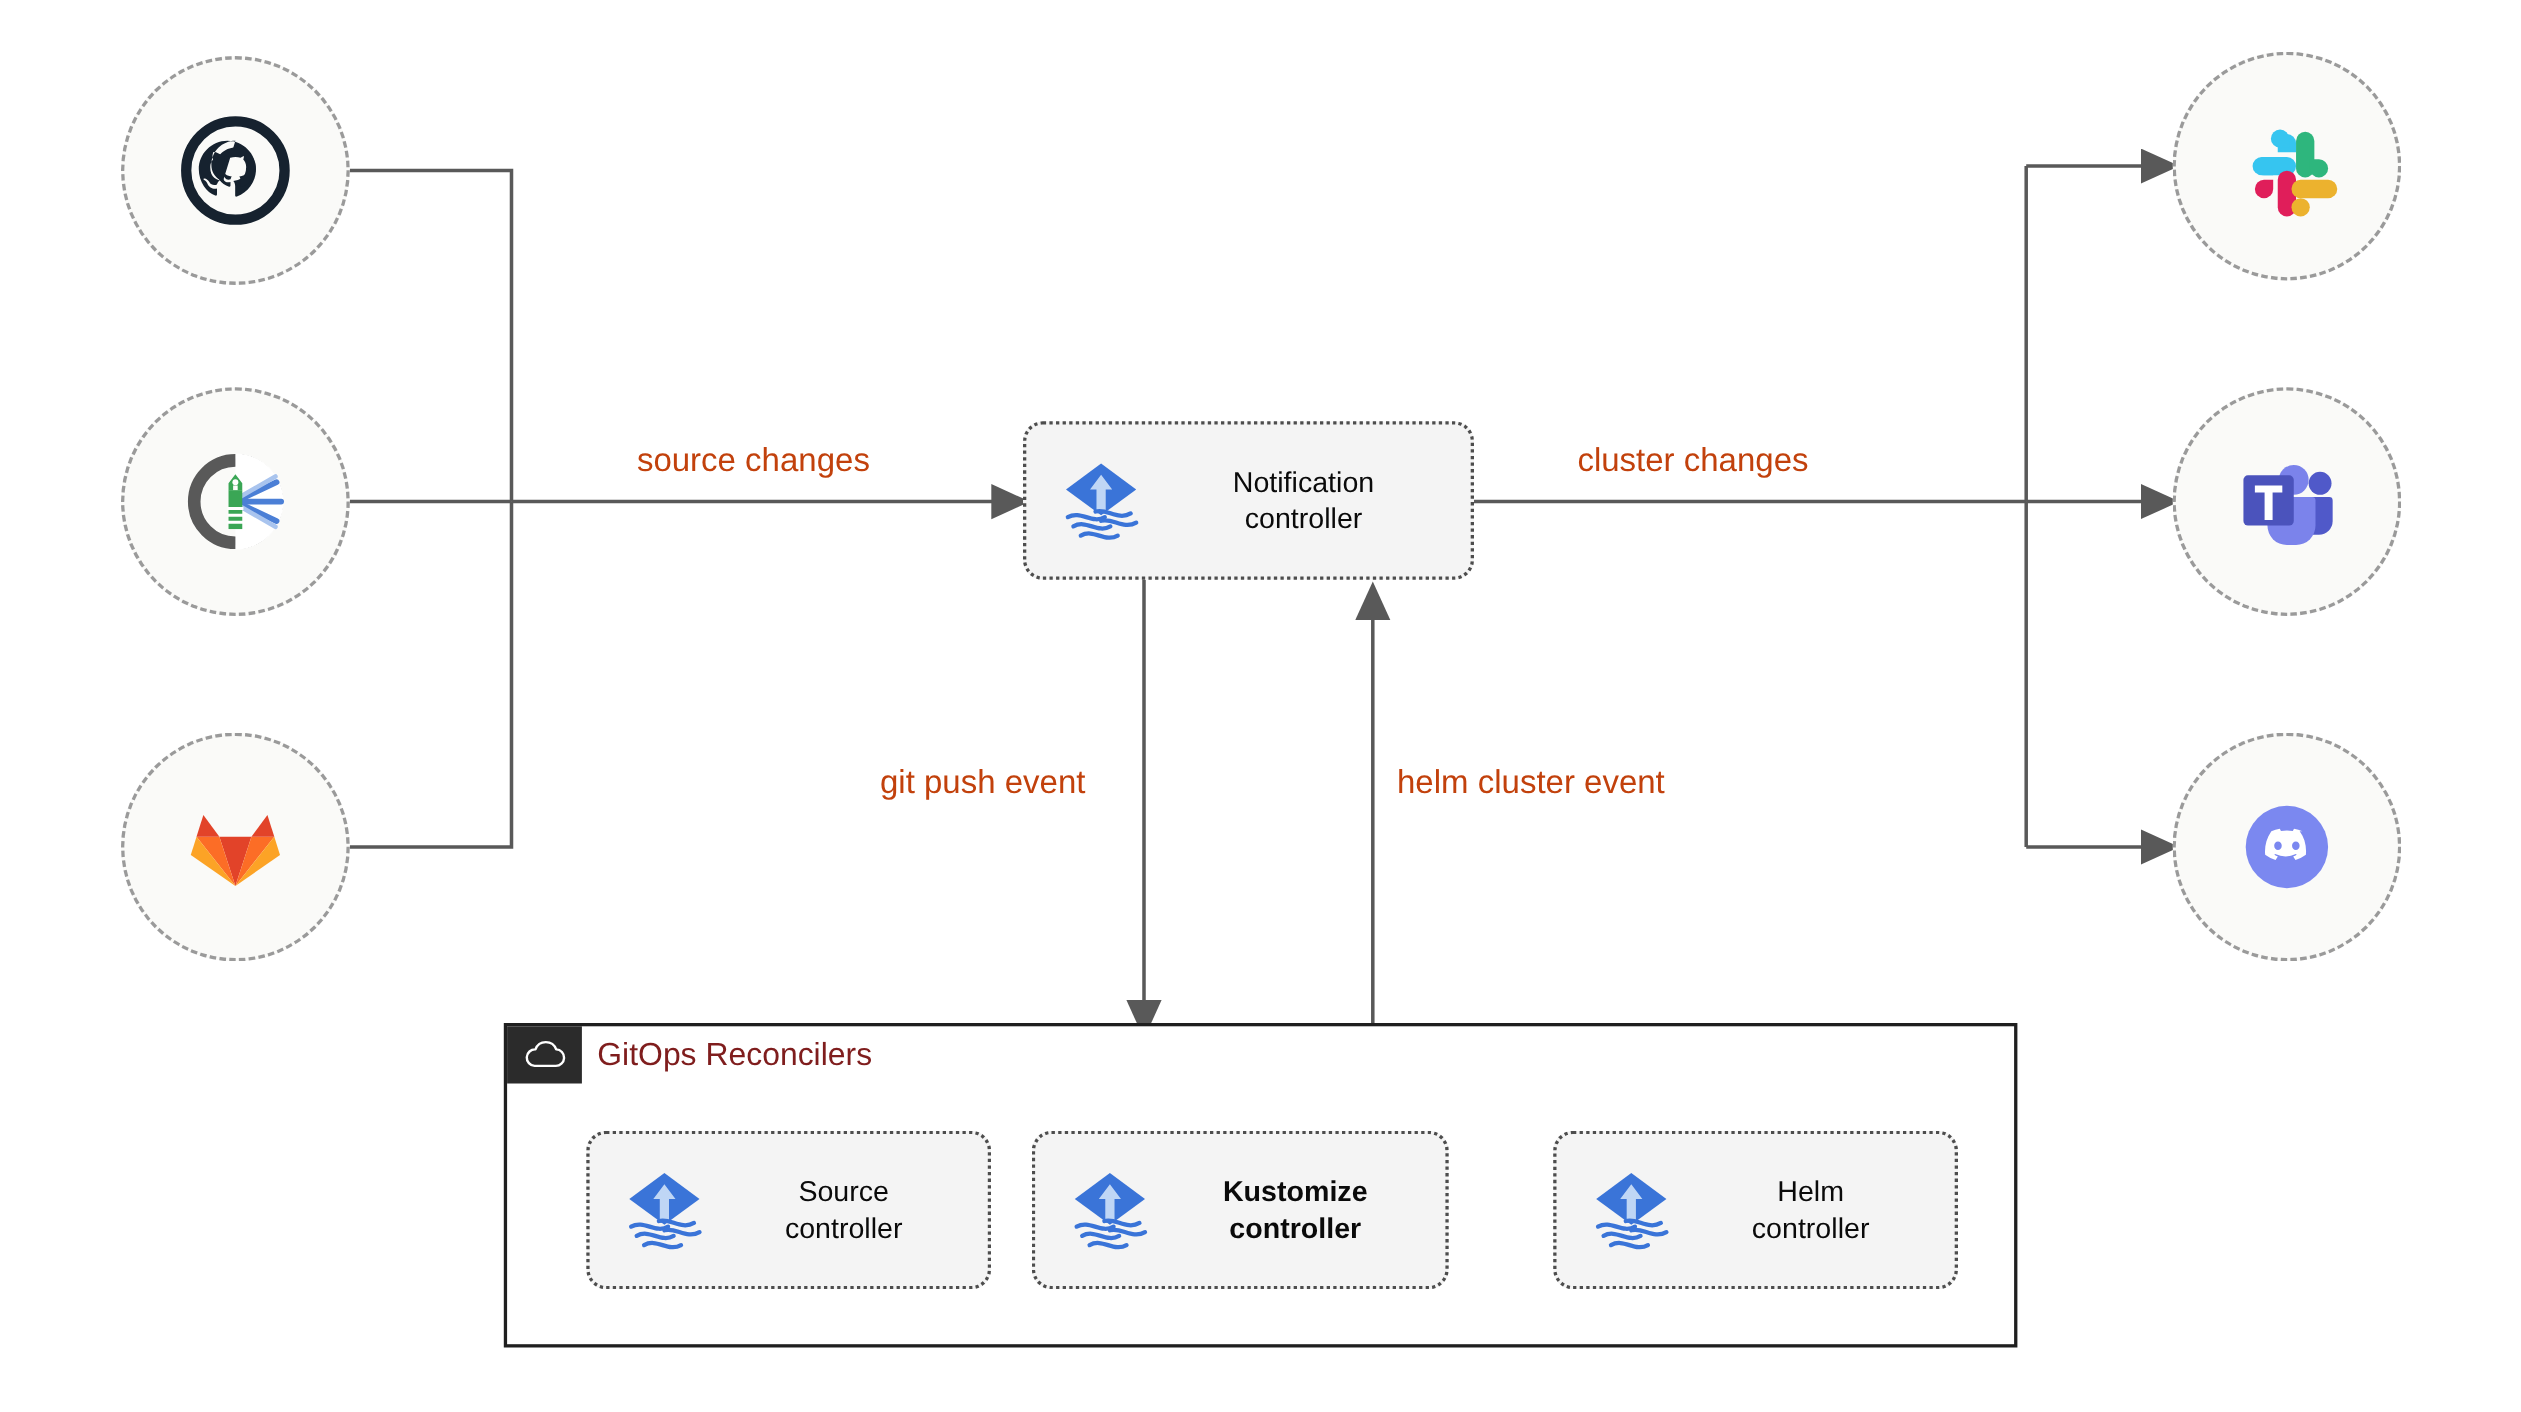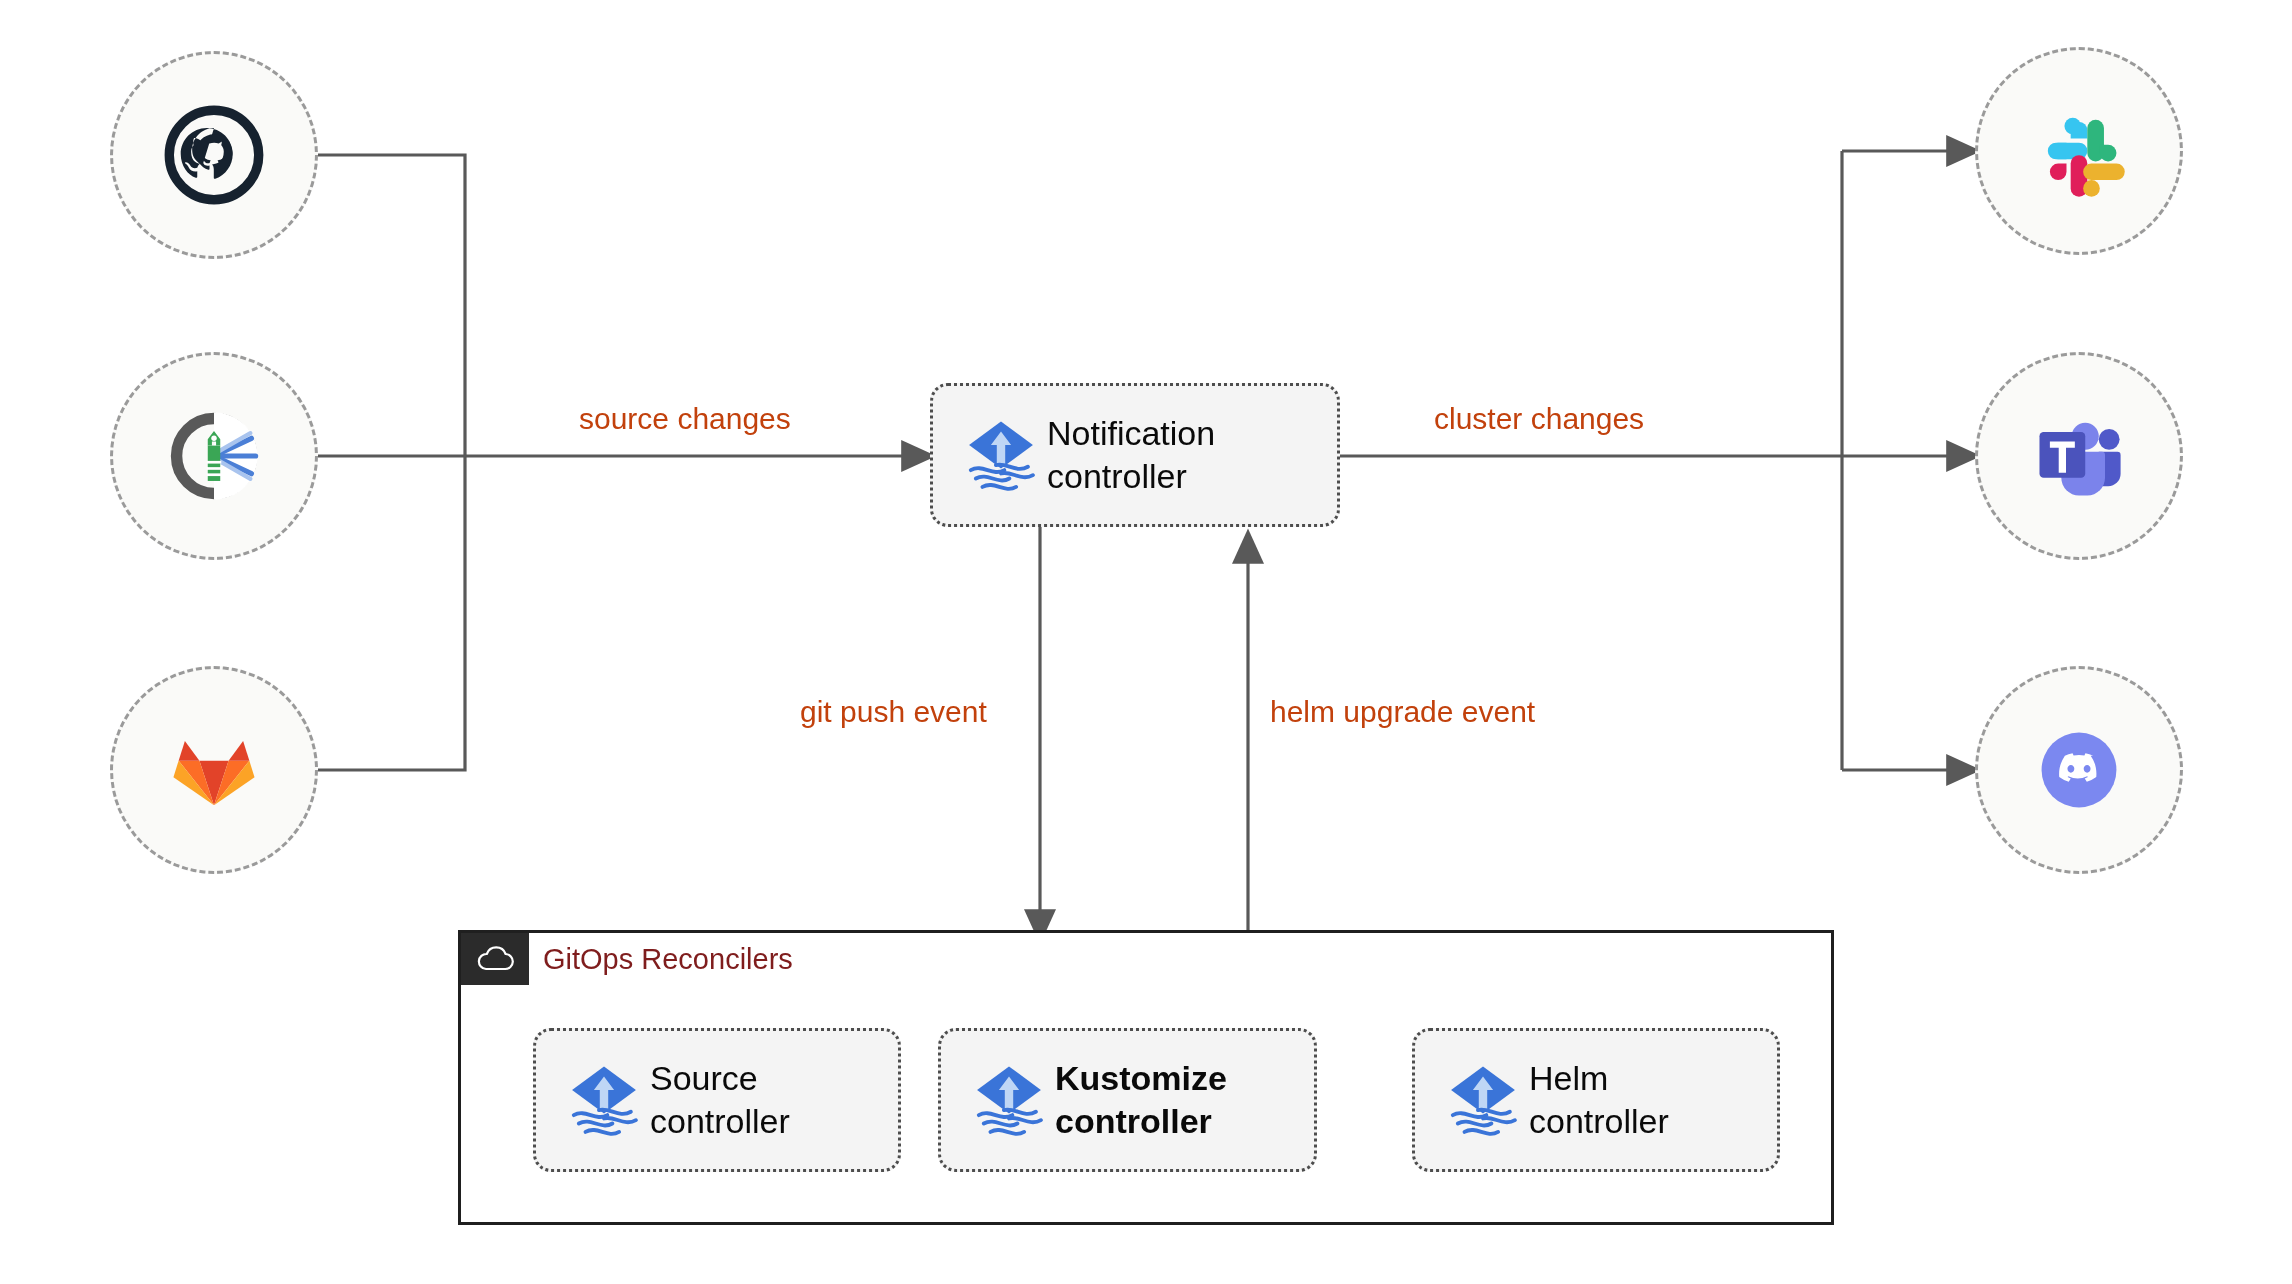--- a/index.html
+++ b/index.html
@@ -48,21 +48,22 @@
     box-sizing: border-box;
   }
   .ctrl-box .flux-logo {
     width: 84px;
     height: 84px;
     flex: 0 0 auto;
     margin-left: 26px;
   }
   .ctrl-label {
     flex: 1 1 auto;
-    font-size: 34px;
+    text-align: center;
+    font-size: 26px;
     line-height: 1.26;
     color: #0a0a0a;
     padding: 0 14px 0 4px;
     white-space: pre-line;
   }
 
   
   #reconcilers-container {
     position: absolute;
     left: 458px;
@@ -242,21 +243,21 @@
   <div class="circle-node" style="left:1975px; top:666px;">
     <svg class="logo" viewBox="0 0 100 100">
       <circle cx="50" cy="50" r="36" fill="#7b88f0"></circle>
       <path fill="#ffffff" d="M63.6 36.3a29 29 0 0 0-7.4-2.3l-1 2a26.6 26.6 0 0 0-10.4 0l-1-2a29 29 0 0 0-7.4 2.3c-4.7 7-6 13.8-5.4 20.5a29.8 29.8 0 0 0 9.1 4.6l2-3.2a19 19 0 0 1-3.1-1.5l.8-.6a21 21 0 0 0 18 0l.8 .6a19 19 0 0 1-3.1 1.5l2 3.2a29.8 29.8 0 0 0 9.1-4.6c .7-7.8-1.1-14.5-5.4-20.5z M42.2 52.6c-1.8 0-3.3-1.7-3.3-3.7s1.4-3.7 3.3-3.7 3.3 1.7 3.3 3.7-1.5 3.7-3.3 3.7zm15.6 0c-1.8 0-3.3-1.7-3.3-3.7s1.4-3.7 3.3-3.7 3.3 1.7 3.3 3.7-1.4 3.7-3.3 3.7z"></path>
     </svg>
   </div>
 
   <div class="edge-label" style="left:579px; top:402px;">source changes</div>
   <div class="edge-label" style="left:1434px; top:402px;">cluster changes</div>
   <div class="edge-label" style="left:800px; top:695px;text-align:center;">git push event</div>
-  <div class="edge-label" style="left:1270px; top:695px;">helm upgrade event</div>
+  <div class="edge-label" style="left:1270px; top:695px;">helm cluster event</div>
 
   <div id="reconcilers-container">
     <div id="reconcilers-header-icon">
       <svg width="40" height="28" viewBox="0 0 40 28">
         <path d="M11 24h19a7.5 7.5 0 0 0 .6-15A10 10 0 0 0 11.8 9 7.5 7.5 0 0 0 11 24z" fill="none" stroke="#ffffff" stroke-width="2.2" stroke-linejoin="round"></path>
       </svg>
     </div>
     <div id="reconcilers-title">GitOps Reconcilers</div>
   </div>
 

